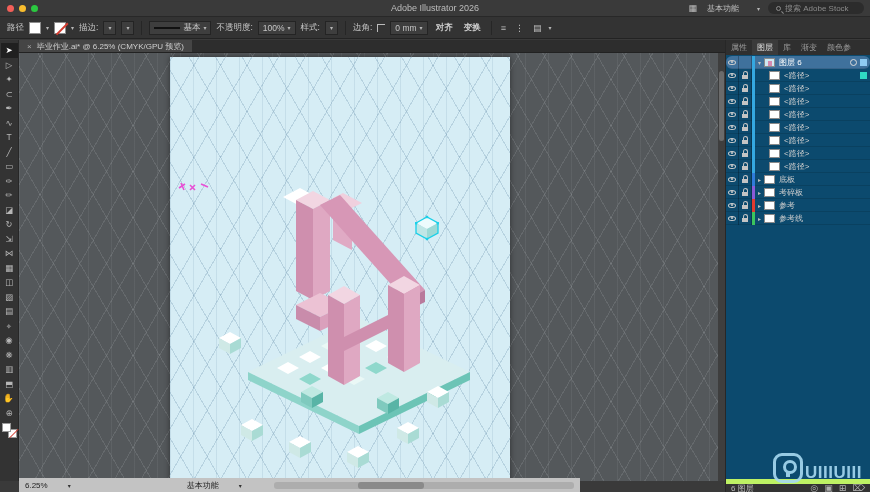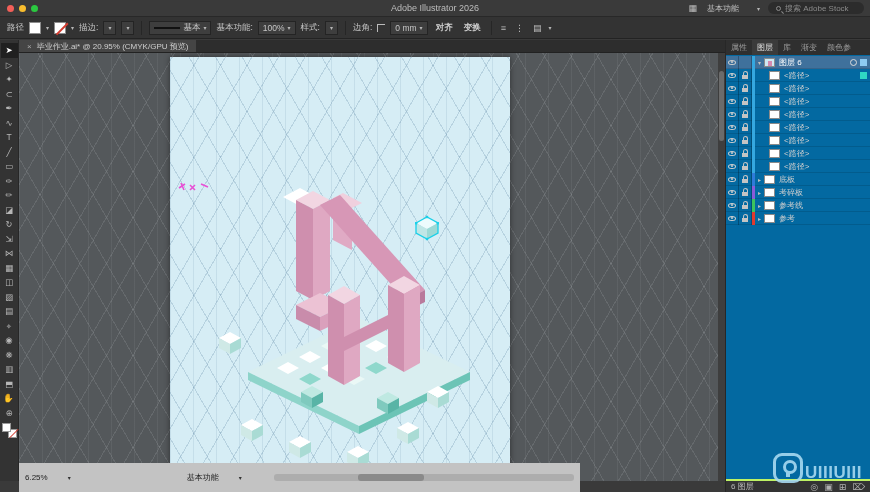--- a/index.html
+++ b/index.html
@@ -55,50 +55,50 @@
     background-image:
       repeating-linear-gradient(60deg,  rgba(90,130,160,.25) 0 1px, transparent 1px 23px),
       repeating-linear-gradient(-60deg, rgba(90,130,160,.25) 0 1px, transparent 1px 23px),
       repeating-linear-gradient(90deg,  rgba(90,130,160,.14) 0 1px, transparent 1px 23px);
   }
   .artboard svg { position:absolute; left:0; top:0; }
   .vscroll { position:absolute; right:0; top:0; bottom:0; width:7px; background:#3e3e3e; }
   .vthumb { position:absolute; top:18px; right:1px; width:5px; height:70px; background:#6b6b6b; border-radius:3px; }
 
   
-  .statusbar { position:absolute; left:0; right:145px; bottom:0; height:29px; background:#c3c3c3; display:flex; align-items:center; gap:20px; padding:0 6px; color:#222; font-size:8px; }
+  .statusbar { position:absolute; left:0; right:145px; bottom:0; height:14px; background:#c3c3c3; display:flex; align-items:center; gap:20px; padding:0 6px; color:#222; font-size:8px; }
   .statusbar .sb-caret { font-size:6px; color:#333; }
   .hscroll { flex:1; margin-left:12px; height:7px; background:#adadad; border-radius:3px; position:relative; }
   .hthumb { position:absolute; left:28%; width:22%; height:7px; background:#8a8a8a; border-radius:3px; }
   .sb-hint { margin-left:96px; }
 
   
-  .dock { position:absolute; right:0; top:40px; bottom:0; width:145px; background:#0369a1; border-left:1px solid #272727; }
+  .dock { position:absolute; right:0; top:40px; bottom:0; width:145px; background:#0c4a6e; border-left:1px solid #272727; }
   .docktabs { height:15px; display:flex; background:#2f2f2f; font-size:8px; align-items:stretch; }
   .dtab { padding:0 5px; display:flex; align-items:center; color:#9a9a9a; }
   .dtab.active { background:#3b3b3b; color:#e0e0e0; }
   .lrows { position:absolute; top:16px; left:0; right:0; }
   .lrow { height:13px; display:flex; align-items:center; font-size:8px; color:#cfcfcf; position:relative; border-bottom:1px solid rgba(0,0,0,.12); }
-  .lrow.selected { background:#3f719c; color:#fff; }
+  .lrow.selected { background:#3f719c; color:#fff;border-radius:6px; }
   .cell { width:13px; height:13px; display:flex; align-items:center; justify-content:center; border-right:1px solid rgba(0,0,0,.25); flex:none; }
   .eye { width:8px; height:5px; border:1px solid #cfcfcf; border-radius:50%; position:relative; }
   .eye::after { content:''; position:absolute; left:2px; top:0.5px; width:2px; height:2px; border-radius:50%; background:#cfcfcf; }
   .lock { width:6px; height:4px; background:#c4c4c4; position:relative; margin-top:3px; }
   .lock::before { content:''; position:absolute; left:0.5px; top:-3.5px; width:3.5px; height:3.5px; border:1px solid #c4c4c4; border-bottom:none; border-radius:3px 3px 0 0; }
   .cbar { width:3px; height:13px; flex:none; }
   .exp { width:9px; text-align:center; font-size:6px; color:#bdbdbd; flex:none; }
   .lrow.child .exp { width:14px; }
   .thumb { width:11px; height:9px; border:1px solid #8a8a8a; background:#fff; flex:none; margin-right:4px; }
   .thumb.art { background:#cfe9f2; position:relative; }
   .thumb.art::after { content:''; position:absolute; left:3px; top:2px; width:4px; height:5px; background:#d48ab0; }
   .thumb.blue { background:#cfe9f2; }
   .lname { flex:1; overflow:hidden; white-space:nowrap; }
   .targ { width:7px; height:7px; border:1px solid #dcdcdc; border-radius:50%; margin-right:3px; flex:none; }
   .selind { width:7px; height:7px; margin-right:3px; flex:none; }
-  .dockfooter { position:absolute; bottom:0; left:0; right:0; height:13px; background:#333; border-top:2px solid #bef264; display:flex; align-items:center; padding:0 5px; gap:6px; font-size:8px; color:#b9b9b9; }
+  .dockfooter { position:absolute; bottom:0; left:0; right:0; height:13px; background:#333; border-top:5px solid #bef264; display:flex; align-items:center; padding:0 5px; gap:6px; font-size:8px; color:#b9b9b9; }
   .dockfooter .spacer { flex:1; }
   .dockfooter .fic { font-size:9px; color:#b0b0b0; }
 
   
   .watermark { position:absolute; right:8px; bottom:9px; display:flex; align-items:flex-end; gap:2px; opacity:.9; z-index:50; pointer-events:none; }
   .wm-logo { width:30px; height:30px; border:3px solid #a7d9f1; border-radius:9px; position:relative; }
   .wm-logo::before { content:''; position:absolute; left:7px; top:4px; width:8px; height:8px; border:3px solid #a7d9f1; border-radius:50%; }
   .wm-logo::after { content:''; position:absolute; left:10px; top:16px; width:4px; height:5px; background:#a7d9f1; }
   .wm-text { font-size:17px; font-weight:bold; color:#a7d9f1; letter-spacing:0.5px; }
 </style>
@@ -137,21 +137,21 @@
     </span>
   <span class="field">
       <span class="caret">▾</span>
     </span>
   <span class="vdiv"></span>
   <span class="field">
       <span class="brushline"></span>
       <span>基本</span>
       <span class="caret">▾</span>
     </span>
-  <span class="cb-label">基本功能:</span>
+  <span class="cb-label">不透明度:</span>
   <span class="field">
       <span>100%</span>
       <span class="caret">▾</span>
     </span>
   <span class="cb-label">样式:</span>
   <span class="field">
       <span class="caret">▾</span>
     </span>
   <span class="vdiv"></span>
   <span class="cb-label">边角:</span>
@@ -199,21 +199,21 @@
   <div class="wells">
     <span class="well-stroke"></span>
     <span class="well-fill"></span>
   </div>
 </div>
 
 <div class="center">
   <div class="doctabbar">
     <div class="doctab">
       <span class="close">×</span>
-      <span>毕业作业.ai* @ 20.95% (CMYK/GPU 预览)</span>
+      <span>毕业作业.ai* @ 6.25% (CMYK/GPU 预览)</span>
     </div>
   </div>
 
   <div class="canvas">
     <div class="artboard">
       <svg width="340" height="460" viewBox="0 0 340 460">
 
         <g stroke="#e84fd4" stroke-width="1.6" fill="none">
           <path d="M9 131 l6 -4 M11 126 l3 7"></path>
           <path d="M20 128 l5 5 M25 128 l-5 5"></path>
@@ -494,37 +494,37 @@
     </div>
 
 
     <div class="lrow">
       <span class="cell">
           <i class="eye"></i>
         </span>
       <span class="cell">
           <i class="lock"></i>
         </span>
+      <span class="cbar" style="background: rgb(224, 58, 47);"></span>
+      <span class="exp">▸</span>
+      <span class="thumb"></span>
+      <span class="lname">参考</span>
+    </div>
+
+    <div class="lrow">
+      <span class="cell">
+          <i class="eye"></i>
+        </span>
+      <span class="cell">
+          <i class="lock"></i>
+        </span>
       <span class="cbar" style="background: rgb(60, 196, 94);"></span>
       <span class="exp">▸</span>
       <span class="thumb"></span>
       <span class="lname">参考线</span>
-    </div>
-
-    <div class="lrow">
-      <span class="cell">
-          <i class="eye"></i>
-        </span>
-      <span class="cell">
-          <i class="lock"></i>
-        </span>
-      <span class="cbar" style="background: rgb(224, 58, 47);"></span>
-      <span class="exp">▸</span>
-      <span class="thumb"></span>
-      <span class="lname">参考</span>
     </div>
 
   </div>
 
   <div class="dockfooter">
     <span>6 图层</span>
     <span class="spacer"></span>
     <span class="fic">◎</span>
     <span class="fic">▣</span>
     <span class="fic">⊞</span>

